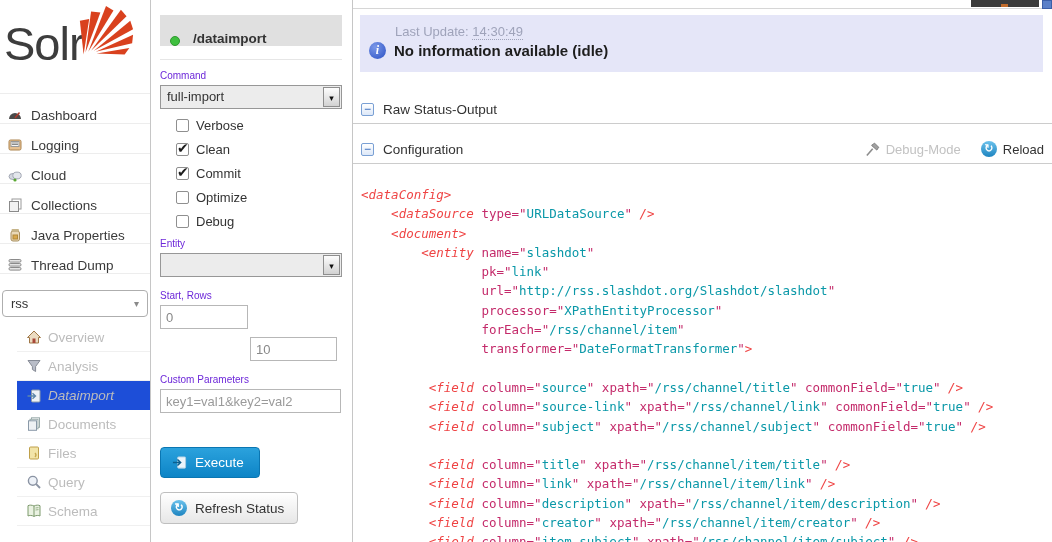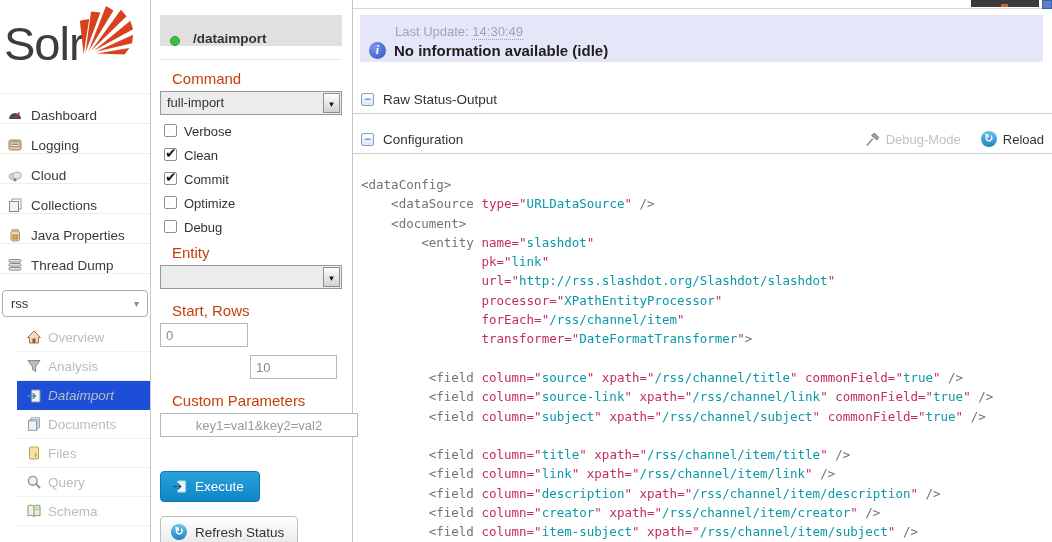--- a/index.html
+++ b/index.html
@@ -26,56 +26,56 @@
   .core-menu li { display:flex; align-items:center; gap:6px; height:29px; padding-left:9px;
                   border-bottom:1px solid #f0f0f0; font-size:13.5px; color:#bcbcbc; cursor:pointer; }
   .core-menu li.selected { background:#1d4ed8; border-bottom:none;font-style:italic; }
 
   
   .form-col { width:202px; min-width:202px; border-right:1px solid #c6c6c6; padding:15px 10px 0 9px; }
   .handler-head { background:#e0e0e0; height:31px; display:flex; align-items:flex-end; padding-left:10px; }
   .dot { width:10px; height:10px; border-radius:50%; background:#3fbf3f; border:1px solid #2e9a2e; }
   .handler-label { margin-left:13px; font-weight:bold; font-size:13.5px; color:#333; }
   .form-divider { border:none; border-top:1px solid #e6e6e6; margin:13px 0 10px 0; }
-  .flabel { font-size:15px; color:#c2410c; margin:9px 0 4px 12px; }
+  .flabel { font-size:10px; color:#6d28d9; margin:9px 0 4px 0; }
   .sel { position:relative; height:24px; background:#ececec; border:1px solid #979797;
          font-size:13px; color:#333; line-height:22px; padding-left:6px; cursor:pointer; }
   .sel .selarrow { position:absolute; right:1px; top:1px; bottom:1px; width:17px; text-align:center;
                    background:linear-gradient(#fdfdfd,#d2d2d2); border:1px solid #8e8e8e;
                    font-size:9px; line-height:20px; color:#111; }
-  .cbrow { display:flex; gap:7px; margin:9px 4px; cursor:pointer; }
+  .cbrow { display:flex; align-items:center; gap:7px; margin:9px 16px; cursor:pointer; }
   .cb { position:relative; width:13px; height:13px; border:1px solid #8f8f8f; background:#fff;
         border-radius:2px; flex:0 0 13px; }
   .cb.checked::after { content:"\2714"; position:absolute; left:0px; top:-4px; font-size:14px; color:#1c1c1c; }
   .cblabel { font-size:13px; color:#333; }
   .tinput { height:24px; border:1px solid #b7b7b7; font-size:13px; color:#888; padding:0 5px;
             font-family:"Liberation Sans",sans-serif; }
   .tinput::placeholder { color:#9a9a9a; }
   #start-input { width:88px; display:block; }
   #rows-input { width:87px; display:block; margin:8px 0 0 90px; }
-  #params-input { width:198px; display:block;text-align:center; }
+  #params-input { width:181px; display:block; }
   .btn-execute { margin-top:16px; display:inline-flex; align-items:center; gap:8px;
                  background:linear-gradient(#2ba2dd,#0d84c6); border:1px solid #0a76b2; border-radius:4px;
                  color:#fff; font-size:13.5px; padding:7px 15px 7px 11px; cursor:pointer;
                  font-family:"Liberation Sans",sans-serif; }
   .btn-refresh { margin-top:14px; display:inline-flex; align-items:center; gap:8px;
                  background:linear-gradient(#ffffff,#e7e7e7); border:1px solid #bfbfbf; border-radius:4px;
                  color:#333; font-size:13.5px; padding:7px 13px 7px 10px; cursor:pointer;
                  font-family:"Liberation Sans",sans-serif; }
   .refresh-glyph { width:16px; height:16px; border-radius:50%; background:linear-gradient(#6cc2ec,#1d84c0);
                    color:#fff; font-size:11px; line-height:15px; text-align:center; font-weight:bold; }
 
   
   .content { flex:1; position:relative; overflow:hidden; }
   .artifact-line { position:absolute; top:8px; left:0; right:0; height:1px; background:#d6d6d6; }
   .artifact-bar { position:absolute; top:0; right:13px; width:68px; height:7px; background:#3a3a3a; }
   .artifact-bar i { position:absolute; left:30px; bottom:0; width:7px; height:3px; background:#c06a2a; }
   .artifact-chip { position:absolute; top:0; right:0; width:10px; height:9px; background:#5b80c8; border:1px solid #3c5fa8; }
 
-  .info-box { margin:15px 9px 0 7px; height:47px; background:#e5e6f8; padding:9px 0 0 9px; }
+  .info-box { margin:15px 9px 0 7px; height:57px; background:#e5e6f8; padding:9px 0 0 9px; }
   .last-update { font-size:13px; color:#9fa3ba; margin-left:26px; }
   .last-update .lu-time { border-bottom:1px dotted #9fa3ba; }
   .status-row { display:flex; align-items:center; gap:8px; margin-top:3px; }
   .info-icon { width:17px; height:17px; border-radius:50%;
                background:radial-gradient(circle at 35% 30%, #7b98e8, #2a50c4); color:#fff;
                font-family:"Liberation Serif",serif; font-style:italic; font-weight:bold;
                font-size:12px; line-height:17px; text-align:center; }
   .status-msg { font-weight:bold; font-size:15px; color:#1d1d1d; }
 
   .section { margin-top:27px; height:25px; display:flex; align-items:center; gap:9px;
@@ -86,21 +86,21 @@
                    line-height:11px; text-align:center; cursor:pointer; }
   .section-title { font-size:13.5px; color:#333; }
   .section-controls { margin-left:auto; display:flex; align-items:center; gap:20px; }
   .ctrl { display:flex; align-items:center; gap:6px; cursor:pointer; }
   .ctrl.disabled .ctrl-label { color:#c2c2c2; }
   .ctrl-label { font-size:13px; color:#333; }
 
   .code { margin-top:21px; padding-left:8px; font-family:"DejaVu Sans Mono","Liberation Mono",monospace;
           font-size:12.5px; line-height:19.3px; color:#333; }
   .code-line { white-space:pre; }
-  .tg { color:#737373; }
+  .tg { color:#ef4444;font-style:italic; }
   .at { color:#c42a6a; }
   .vl { color:#0a98a8; }
 </style>
 </head>
 <body>
 
 <div class="app">
 
   <div class="sidebar">
     <div class="logo">

